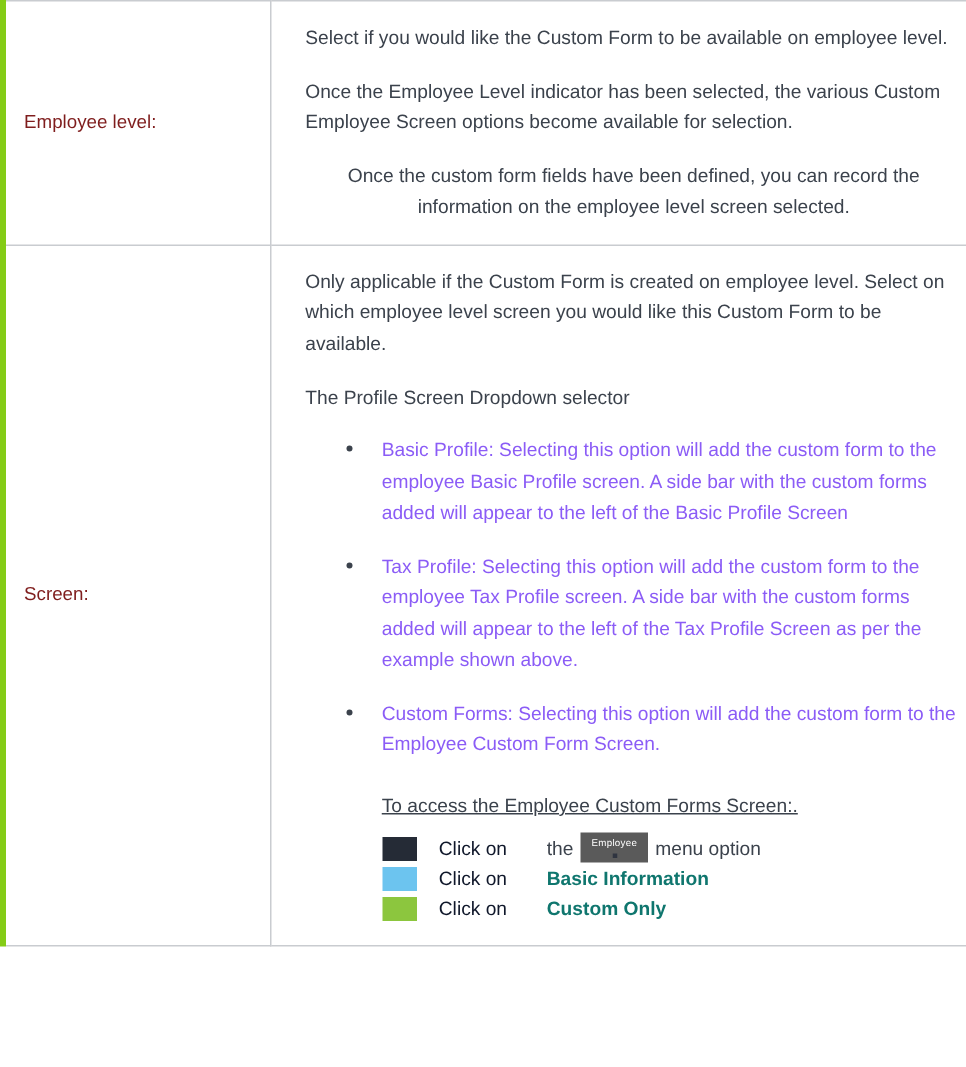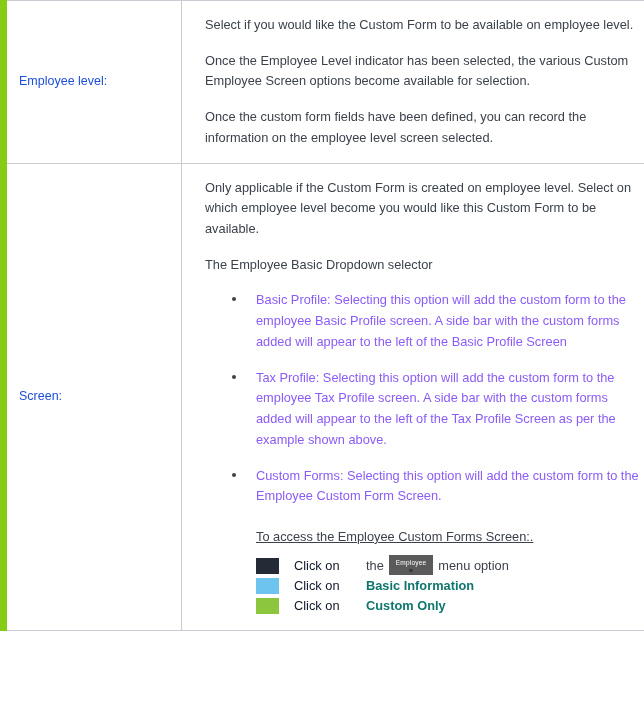--- a/index.html
+++ b/index.html
@@ -27,42 +27,42 @@
   .cell-label,
   .cell-body {
     border-top: 1px solid #c9ccd0;
     border-bottom: 1px solid #c9ccd0;
     vertical-align: middle;
     padding: 0;
   }
 
   .cell-label {
     width: 178px;
-    border-left: 7px solid #84cc16;
+    border-left: 4px solid #84cc16;
     border-right: 1px solid #c9ccd0;
     padding: 10px 0 10px 12px;
     font-size: 12.5px;
     line-height: 1.5;
-    color: #1d4ed8;
+    color: #7f1d1d;
   }
 
   .cell-body {
     width: 476px;
     border-right: 1px solid #f97316;
     padding: 14px 14px 14px 23px;
     vertical-align: top;
   }
 
   .para {
     font-size: 12.8px;
     line-height: 1.62;
     color: #3b424c;
     margin: 0 0 15px 0;
   }
-  .para:last-child { margin-bottom: 0; }
+  .para:last-child { margin-bottom: 0; text-align: center; }
 
   .bullets {
     list-style: none;
     margin: 0 0 0 0;
     padding: 0;
   }
   .bullets li {
     position: relative;
     padding-left: 51px;
     margin-bottom: 15px;
@@ -156,22 +156,22 @@
       <td class="cell-body">
         <p class="para">Select if you would like the Custom Form to be available on employee level.</p>
         <p class="para">Once the Employee Level indicator has been selected, the various Custom Employee Screen options become available for selection.</p>
         <p class="para">Once the custom form fields have been defined, you can record the information on the employee level screen selected.</p>
       </td>
     </tr>
 
     <tr class="doc-row">
       <td class="cell-label">Screen:</td>
       <td class="cell-body">
-        <p class="para">Only applicable if the Custom Form is created on employee level. Select on which employee level become you would like this Custom Form to be available.</p>
-        <p class="para">The Employee Basic Dropdown selector</p>
+        <p class="para">Only applicable if the Custom Form is created on employee level. Select on which employee level screen you would like this Custom Form to be available.</p>
+        <p class="para">The Profile Screen Dropdown selector</p>
 
         <ul class="bullets">
           <li>
             <span class="dot"></span>
             <span>Basic Profile: Selecting this option will add the custom form to the employee Basic Profile screen. A side bar with the custom forms added will appear to the left of the Basic Profile Screen</span>
           </li>
           <li>
             <span class="dot"></span>
             <span>Tax Profile: Selecting this option will add the custom form to the employee Tax Profile screen. A side bar with the custom forms added will appear to the left of the Tax Profile Screen as per the example shown above.</span>
           </li>

